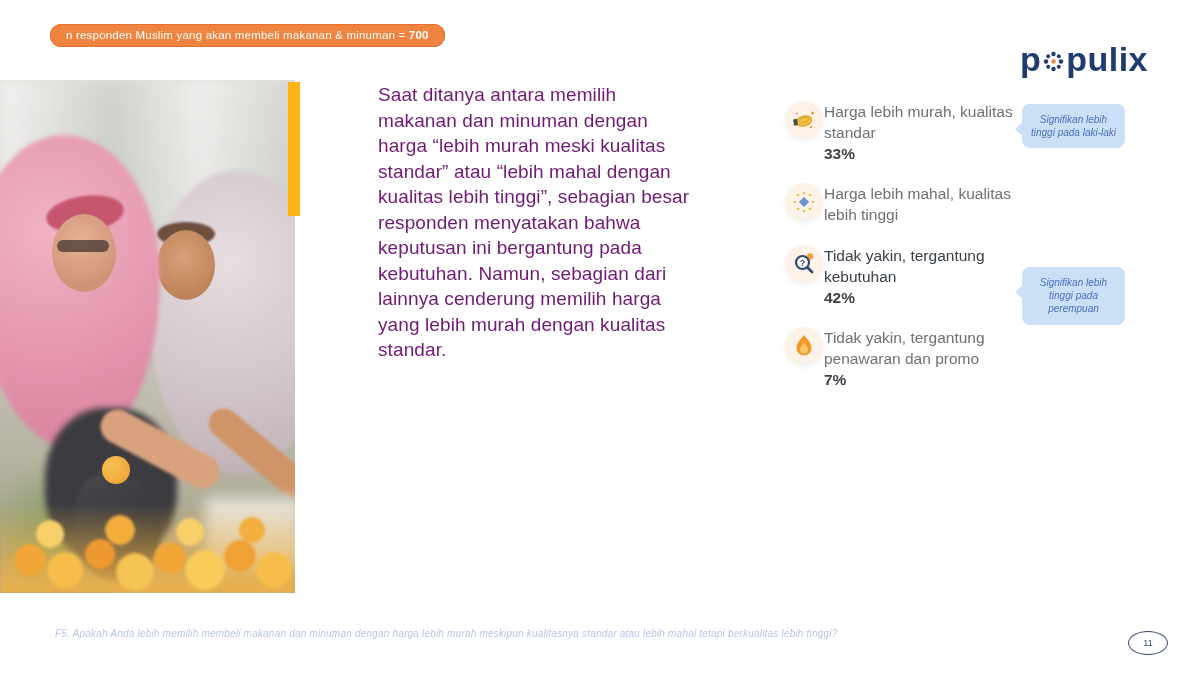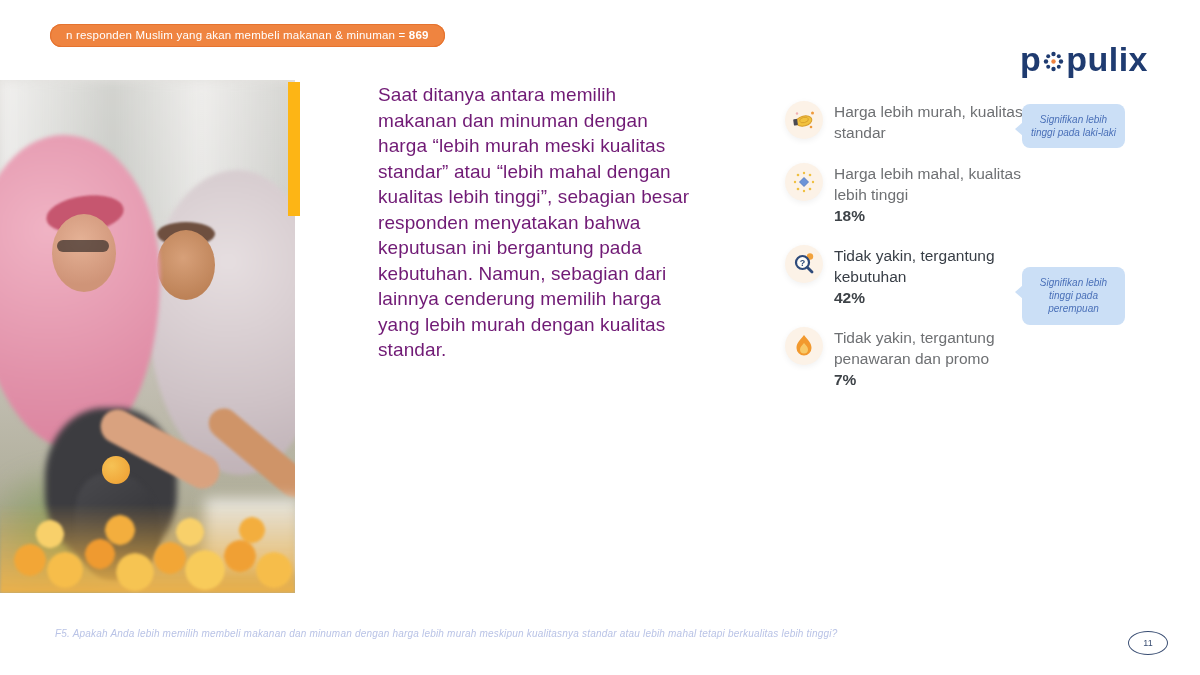--- a/index.html
+++ b/index.html
@@ -72,21 +72,21 @@
       linear-gradient(0deg,#e9b04a,rgba(233,176,74,0) 85%); }
 
   .yellow-bar { position:absolute; left:288px; top:82px; width:12px; height:134px; background:#FDB515; }
 
   
   .paragraph { position:absolute; left:378px; top:82px; width:314px;
     font-size:19px; line-height:25.5px; color:#701a75; letter-spacing:.1px; }
 
   
   .results { position:absolute; left:785px; top:101px; }
-  .item { display:flex; gap:11px; margin-bottom:20px; }
+  .item { display:flex; gap:1px; margin-bottom:20px; }
   .icon-circle { flex:0 0 38px; width:38px; height:38px; border-radius:50%;
     background:#fcf2e7; box-shadow:0 2px 6px rgba(0,0,0,.06);
     display:flex; align-items:center; justify-content:center; }
   .item-text { width:192px; }
   .item-label { font-size:15.5px; line-height:21px; color:#6e7073; }
   .item.emph .item-label { color:#383e46; font-weight:400; }
   .item-value { font-size:15.5px; font-weight:700; color:#3e4348; margin-top:2px; }
 
   
   .callout { position:absolute; left:1022px; width:103px; background:#CBDFF6;
@@ -103,21 +103,21 @@
     font-size:10px; font-style:italic; color:#b9c3e6; letter-spacing:.2px; }
   .page-circle { position:absolute; left:1128px; top:631px; width:40px; height:24px;
     border:1.3px solid #3A4E73; border-radius:50%; display:flex; align-items:center;
     justify-content:center; font-size:9px; color:#3A4E73; font-weight:400; }
 </style>
 </head>
 <body>
 
 <div class="slide">
 
-  <div class="badge"><span>n responden Muslim yang akan membeli makanan &amp; minuman = </span><b>869</b></div>
+  <div class="badge"><span>n responden Muslim yang akan membeli makanan &amp; minuman = </span><b>700</b></div>
 
   <div class="logo">
     <span>p</span>
     <svg width="23" height="23" viewBox="0 0 23 23">
       <circle cx="11.5" cy="4" r="2.2" fill="#1F3B70"></circle>
       <circle cx="11.5" cy="19" r="2.2" fill="#1F3B70"></circle>
       <circle cx="4" cy="11.5" r="2.2" fill="#1F3B70"></circle>
       <circle cx="19" cy="11.5" r="2.2" fill="#1F3B70"></circle>
       <circle cx="6.2" cy="6.2" r="2" fill="#1F3B70"></circle>
       <circle cx="16.8" cy="6.2" r="2" fill="#1F3B70"></circle>
@@ -158,40 +158,40 @@
           <ellipse cx="15" cy="16" rx="8" ry="5" fill="#f2c23e" stroke="#d79c2a" stroke-width="1" transform="rotate(-14 15 16)"></ellipse>
           <ellipse cx="15" cy="15" rx="4.5" ry="2.6" fill="none" stroke="#d79c2a" stroke-width="0.8" transform="rotate(-14 15 15)"></ellipse>
           <rect x="4.5" y="14" width="4" height="6.5" rx="1" fill="#4a4a52" transform="rotate(-8 6.5 17)"></rect>
           <circle cx="23.5" cy="8" r="1.5" fill="#ef9a3c"></circle>
           <circle cx="8" cy="8.5" r="1.2" fill="#f0b0b0"></circle>
           <circle cx="22" cy="22" r="1.3" fill="#ef9a3c"></circle>
         </svg>
       </div>
       <div class="item-text">
         <div class="item-label">Harga lebih murah, kualitas standar</div>
+        <div class="item-value">33%</div>
       </div>
     </div>
 
     <div class="item">
       <div class="icon-circle">
         <svg width="30" height="30" viewBox="0 0 30 30">
           <polygon points="15,10.5 19.5,15 15,19.5 10.5,15" fill="#6b93d8" stroke="#4a74c0" stroke-width="0.8"></polygon>
           <circle cx="9" cy="8" r="1.3" fill="#f0c040"></circle>
           <circle cx="15" cy="6" r="1.2" fill="#f0c040"></circle>
           <circle cx="21" cy="8" r="1.3" fill="#f0c040"></circle>
           <circle cx="6" cy="15" r="1.2" fill="#f0c040"></circle>
           <circle cx="24" cy="15" r="1.2" fill="#f0c040"></circle>
           <circle cx="9" cy="22" r="1.3" fill="#f0c040"></circle>
           <circle cx="15" cy="24" r="1.2" fill="#f0c040"></circle>
           <circle cx="21" cy="22" r="1.3" fill="#f0c040"></circle>
         </svg>
       </div>
       <div class="item-text">
         <div class="item-label">Harga lebih mahal, kualitas lebih tinggi</div>
-        <div class="item-value">18%</div>
       </div>
     </div>
 
     <div class="item emph">
       <div class="icon-circle">
         <svg width="30" height="30" viewBox="0 0 30 30">
           <circle cx="21" cy="7.5" r="3.2" fill="#f2a23c"></circle>
           <circle cx="13.5" cy="13.5" r="6.5" fill="#fffdf8" stroke="#2e4a7a" stroke-width="2.2"></circle>
           <line x1="18.5" y1="18.5" x2="23" y2="23" stroke="#2e4a7a" stroke-width="2.8" stroke-linecap="round"></line>
           <text x="13.5" y="17" font-size="9" font-weight="bold" fill="#2e4a7a" text-anchor="middle" font-family="Liberation Sans, sans-serif">?</text>

